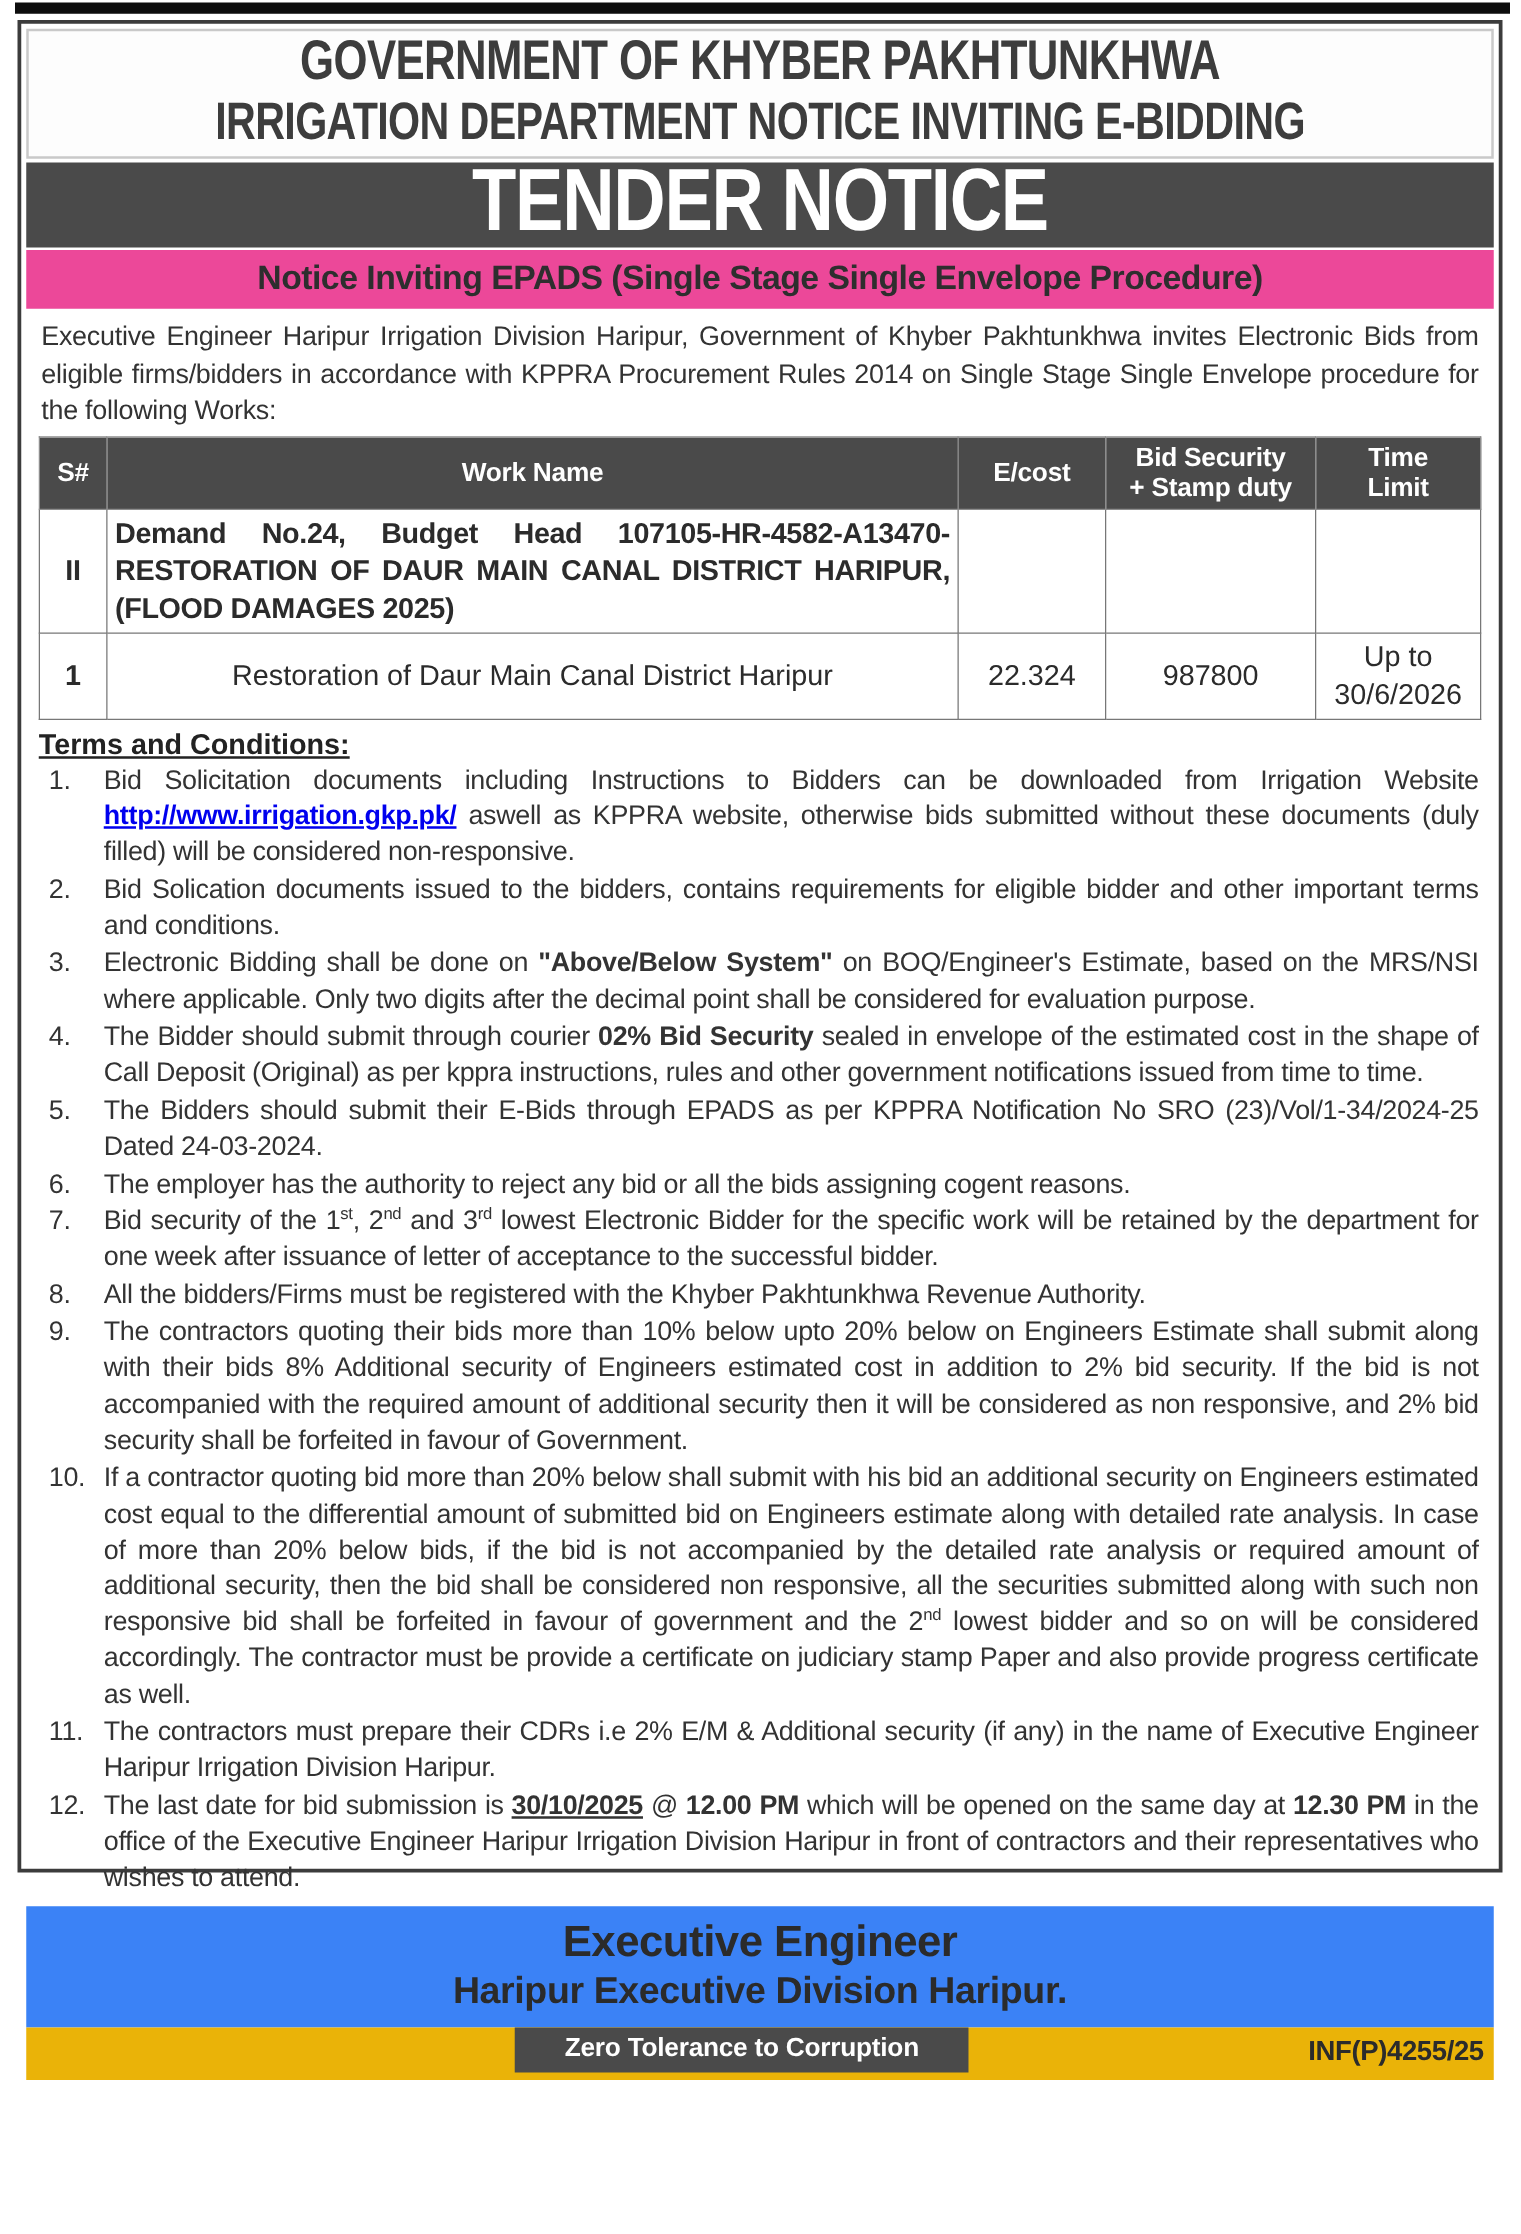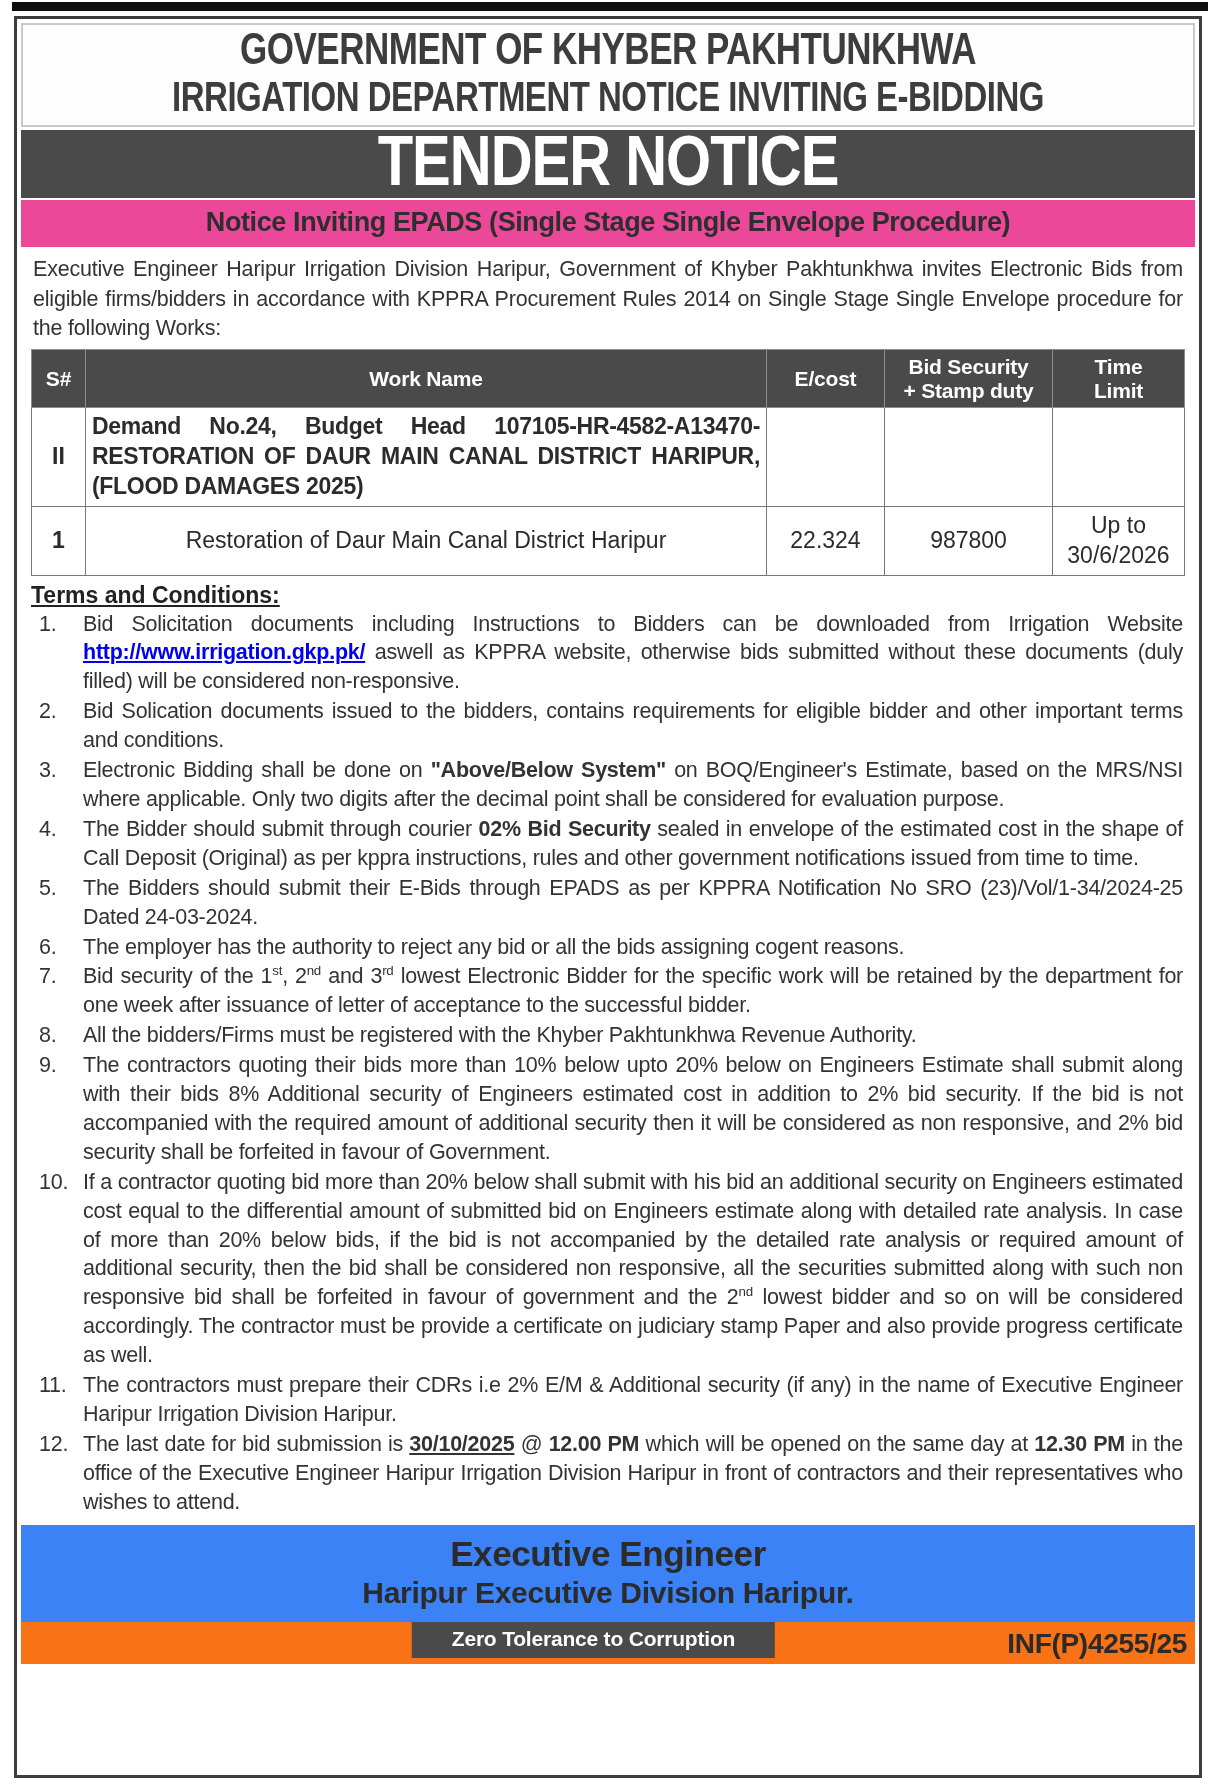--- a/index.html
+++ b/index.html
@@ -19,21 +19,21 @@
   .top-rule {
     position: absolute;
     top: 2px; left: 12px;
     width: 1196px; height: 9px;
     background: #0d0d0d;
   }
   .page {
     position: absolute;
     top: 16px; left: 14px;
     width: 1188px;
-    height: 1762px;
+    height: 1482px;
     border: 3px solid #3c3c3c;
     box-sizing: border-box;
     background: #ffffff;
   }
   
   .hdr-top {
     border: 2px solid #c9c9c9;
     margin: 4px 4px 0 4px;
     background: #fdfdfd;
     padding: 6px 4px 8px 4px;
@@ -188,39 +188,39 @@
     color: #2b2b2b;
     letter-spacing: -0.3px;
     margin-top: 5px;
     line-height: 1.05;
   }
   
   .foot {
     position: relative;
     margin: 0 4px 0 4px;
     height: 42px;
-    background: #f97316;
+    background: #eab308;
   }
   .zero-tol {
     position: absolute;
     left: 50%;
     transform: translateX(-54%);
     top: 0;
     background: #4a4a4a;
     color: #ffffff;
     font-size: 21px;
     font-weight: bold;
     padding: 5px 40px 7px 40px;
     letter-spacing: -0.2px;
   }
   .inf-code {
     position: absolute;
     right: 8px;
     top: 6px;
-    font-size: 28px;
+    font-size: 22px;
     font-weight: bold;
     color: #2b2b2b;
     letter-spacing: -0.3px;
   }
 </style>
 </head>
 <body>
 
 <div class="top-rule"></div>
 

